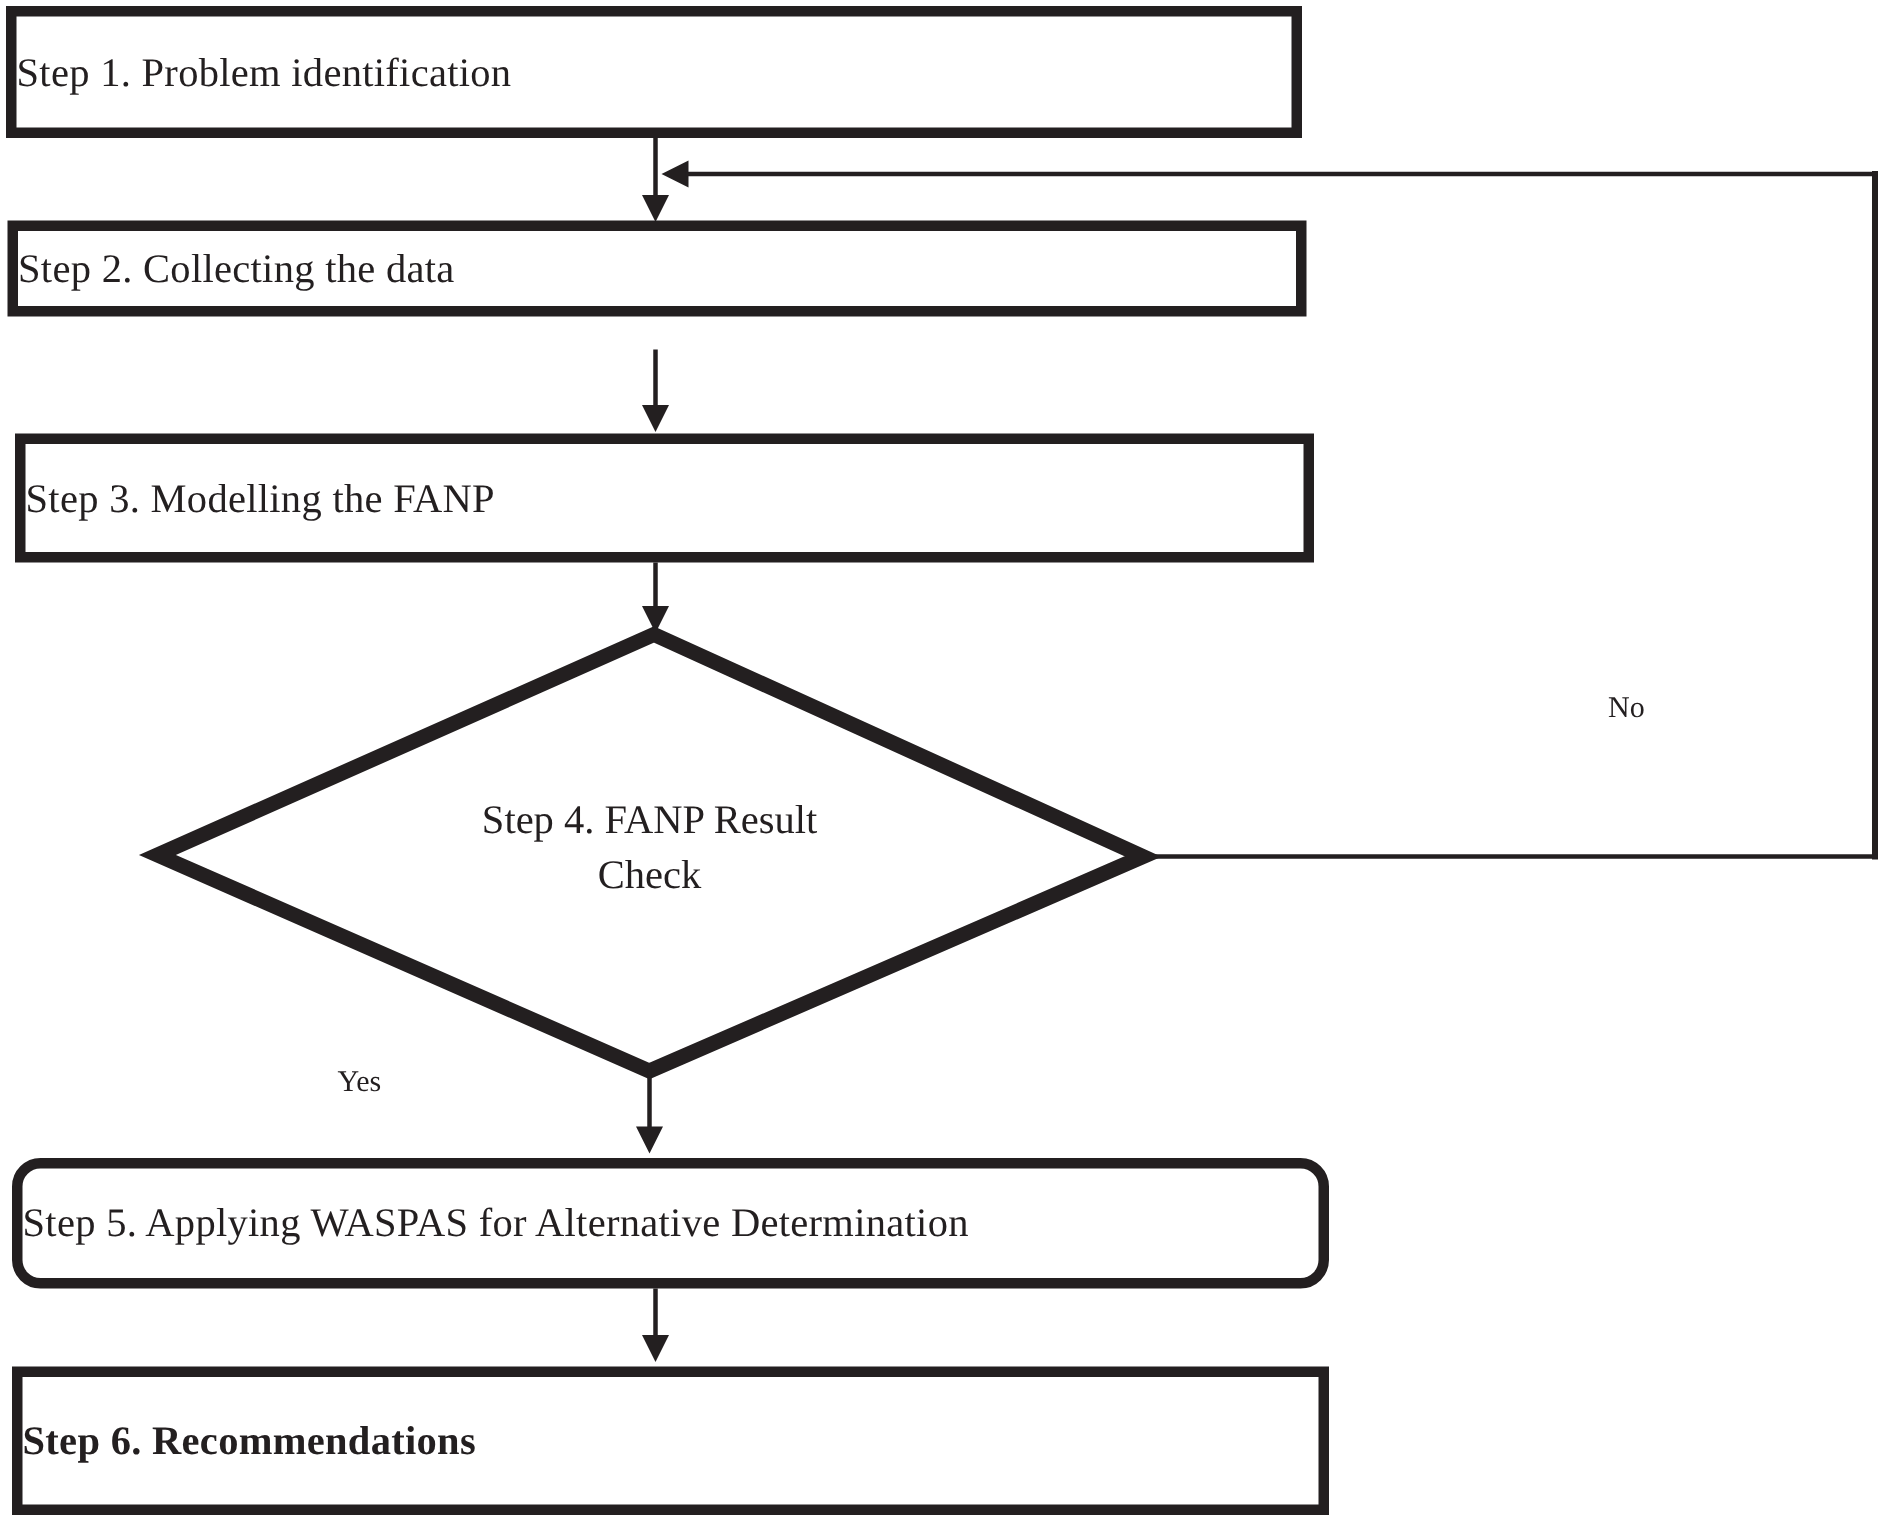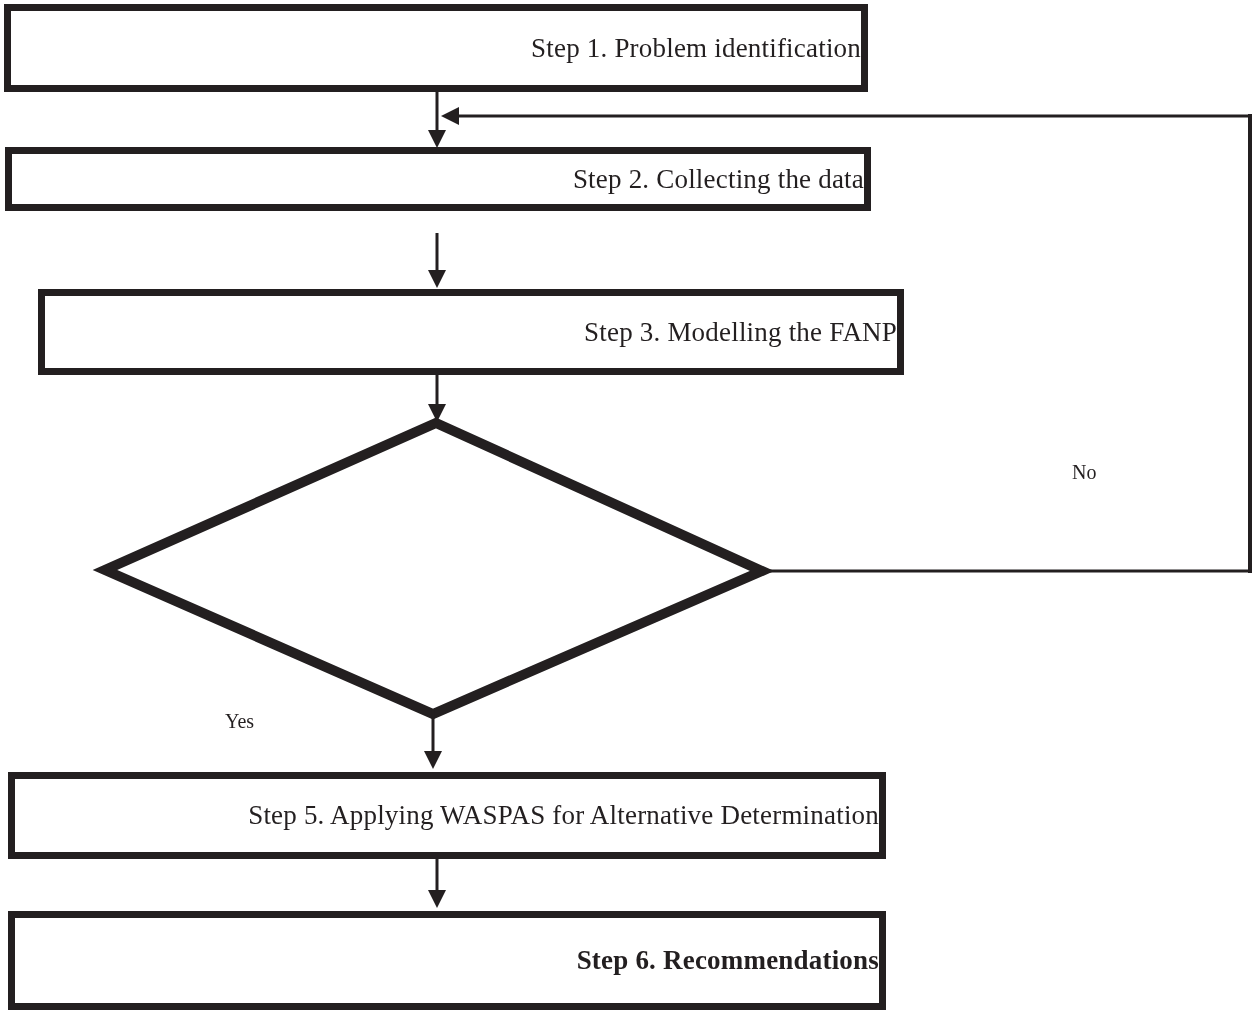--- a/index.html
+++ b/index.html
@@ -13,30 +13,30 @@
     color: var(--ink);
     overflow: hidden;
   }
   .pbox {
     position: absolute;
     box-sizing: border-box;
     border: 7px solid var(--ink);
     background: #fff;
     display: flex;
     align-items: center;
-    justify-content: flex-end;
+    justify-content: flex-start;
     font-size: 27px;
     letter-spacing: 0.2px;
     text-align: center;
     z-index: 1;
   }
   #box-step1 { left: 4px;  top: 4px;   width: 864px; height: 88px; }
   #box-step2 { left: 5px;  top: 147px; width: 866px; height: 64px; }
-  #box-step3 { left: 10px; top: 289px; width: 866px; height: 86px; margin-left: 28px; }
-  #box-step5 { left: 8px;  top: 772px; width: 878px; height: 87px; }
+  #box-step3 { left: 10px; top: 289px; width: 866px; height: 86px; }
+  #box-step5 { left: 8px;  top: 772px; width: 878px; height: 87px; border-radius: 19px; }
   #box-step6 { left: 8px;  top: 911px; width: 878px; height: 99px; font-weight: bold; }
   #connectors {
     position: absolute;
     left: 0; top: 0;
     width: 1255px; height: 1018px;
     z-index: 2;
     pointer-events: none;
   }
   .ln   { stroke: var(--ink); fill: none; }
   .hd   { fill: var(--ink); stroke: none; }
@@ -96,17 +96,21 @@
 
     <polygon class="diam" points="436,423 762,571 433,714 105,570"></polygon>
 
     <line class="ln" stroke-width="3" x1="433" y1="710" x2="433" y2="752"></line>
     <polygon class="hd" points="433,769 424,751 442,751"></polygon>
 
     <line class="ln" stroke-width="3" x1="437" y1="859" x2="437" y2="891"></line>
     <polygon class="hd" points="437,908 428,890 446,890"></polygon>
   </svg>
 
+  <div class="diamond-label">
+    <span style="display:block">Step 4. FANP Result</span>
+    <span style="display:block">Check</span>
+  </div>
 
   <div class="branch-label" id="label-yes">Yes</div>
   <div class="branch-label" id="label-no">No</div>
 
 </div>
 
 </body></html>

